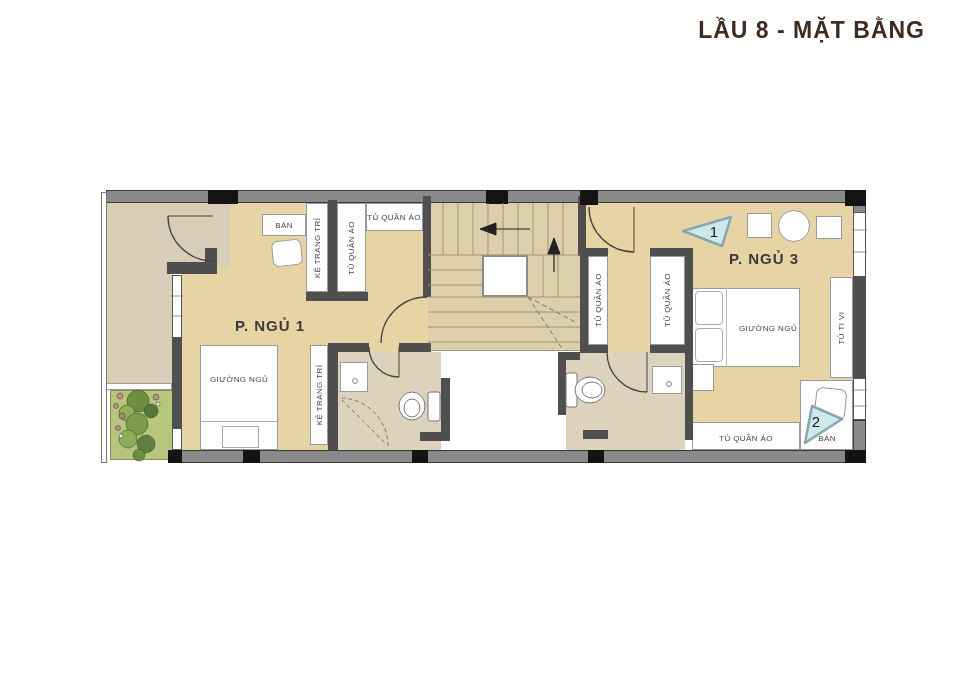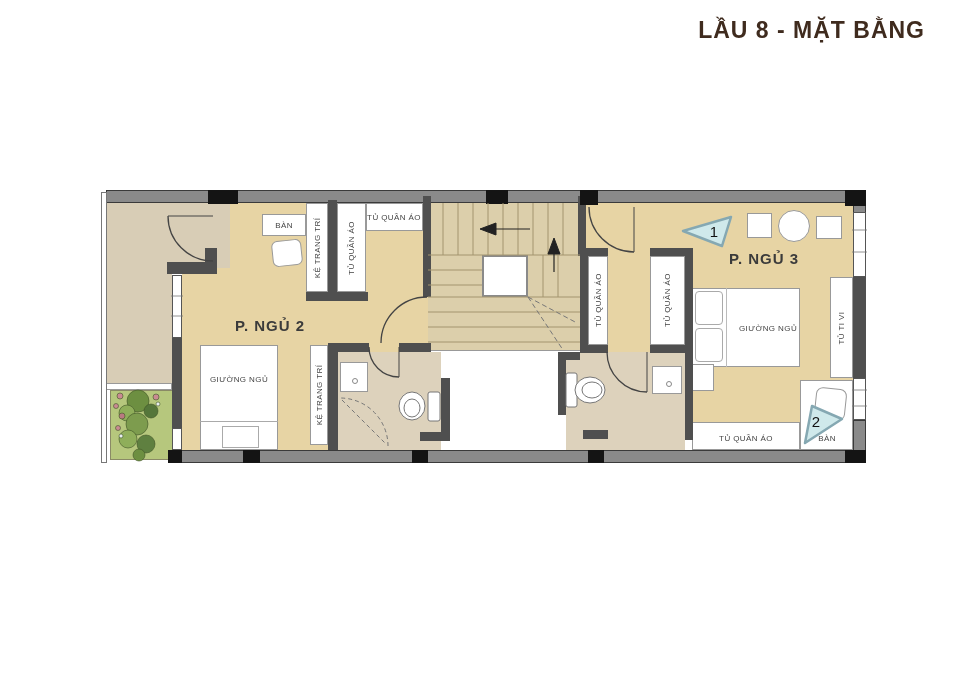--- a/index.html
+++ b/index.html
@@ -207,21 +207,21 @@
     <circle cx="118" cy="428" r="2.5" fill="#c98b92"></circle>
     <circle cx="156" cy="397" r="3" fill="#c98b92"></circle>
     <circle cx="158" cy="404" r="2" fill="#e8eef0"></circle>
     <circle cx="121" cy="436" r="2" fill="#e8eef0"></circle>
   </g>
 
   <polygon points="731,217 683,231 722,246" fill="#cfe9eb" stroke="#85a8b2" stroke-width="2.5" stroke-linejoin="round"></polygon>
   <polygon points="812,406 842,419 805,443" fill="#cfe9eb" stroke="#85a8b2" stroke-width="2.5" stroke-linejoin="round"></polygon>
 </svg>
 
-<div class="room-label" style="left:270px;top:325px;">P. NGỦ 2</div>
+<div class="room-label" style="left:270px;top:325px;">P. NGỦ 1</div>
 <div class="room-label" style="left:764px;top:258px;text-align:right;">P. NGỦ 3</div>
 
 <div class="clabel" style="left:284px;top:225px;">BÀN</div>
 <div class="vclabel" style="left:317px;top:248px;">KỆ TRANG TRÍ</div>
 <div class="vclabel" style="left:351px;top:248px;">TỦ QUẦN ÁO</div>
 <div class="clabel" style="left:394px;top:217px;">TỦ QUẦN ÁO</div>
 <div class="clabel" style="left:239px;top:379px;">GIƯỜNG NGỦ</div>
 <div class="vclabel" style="left:319px;top:395px;">KỆ TRANG TRÍ</div>
 <div class="vclabel" style="left:598px;top:300px;">TỦ QUẦN ÁO</div>
 <div class="vclabel" style="left:667px;top:300px;">TỦ QUẦN ÁO</div>

